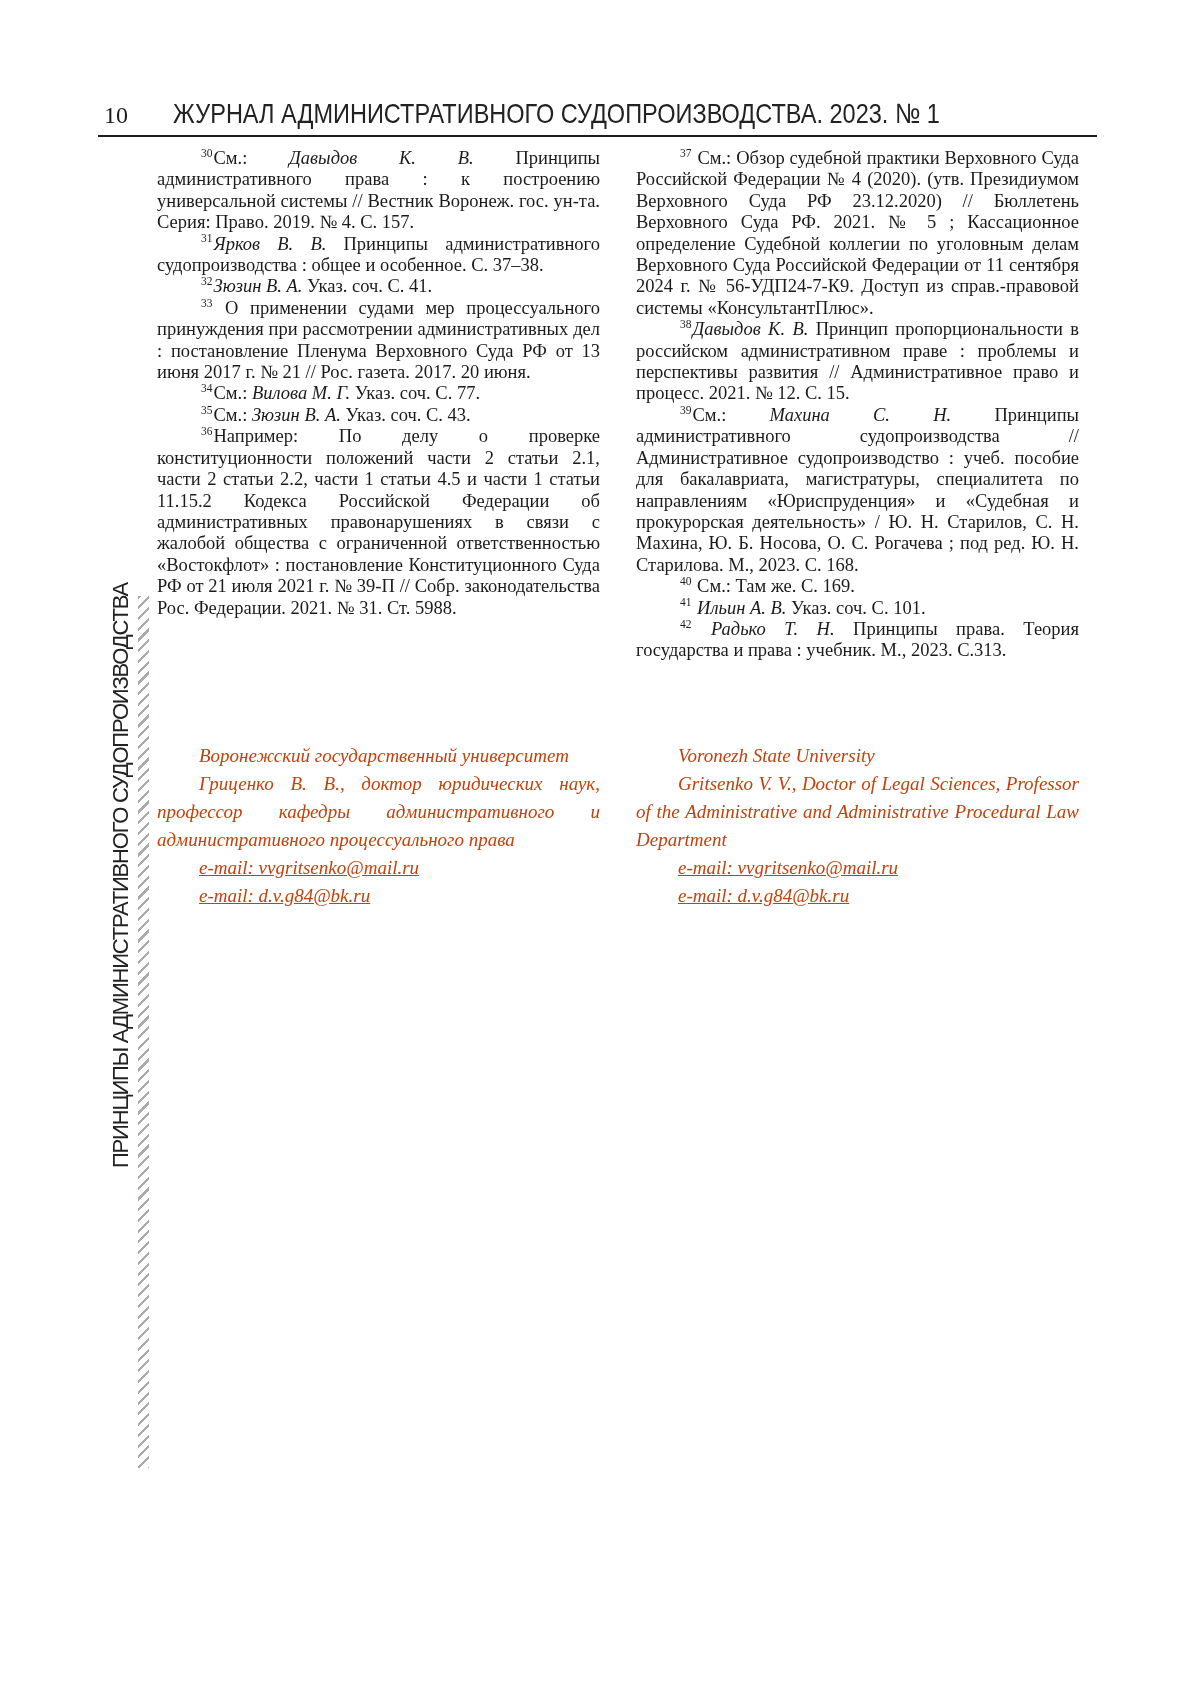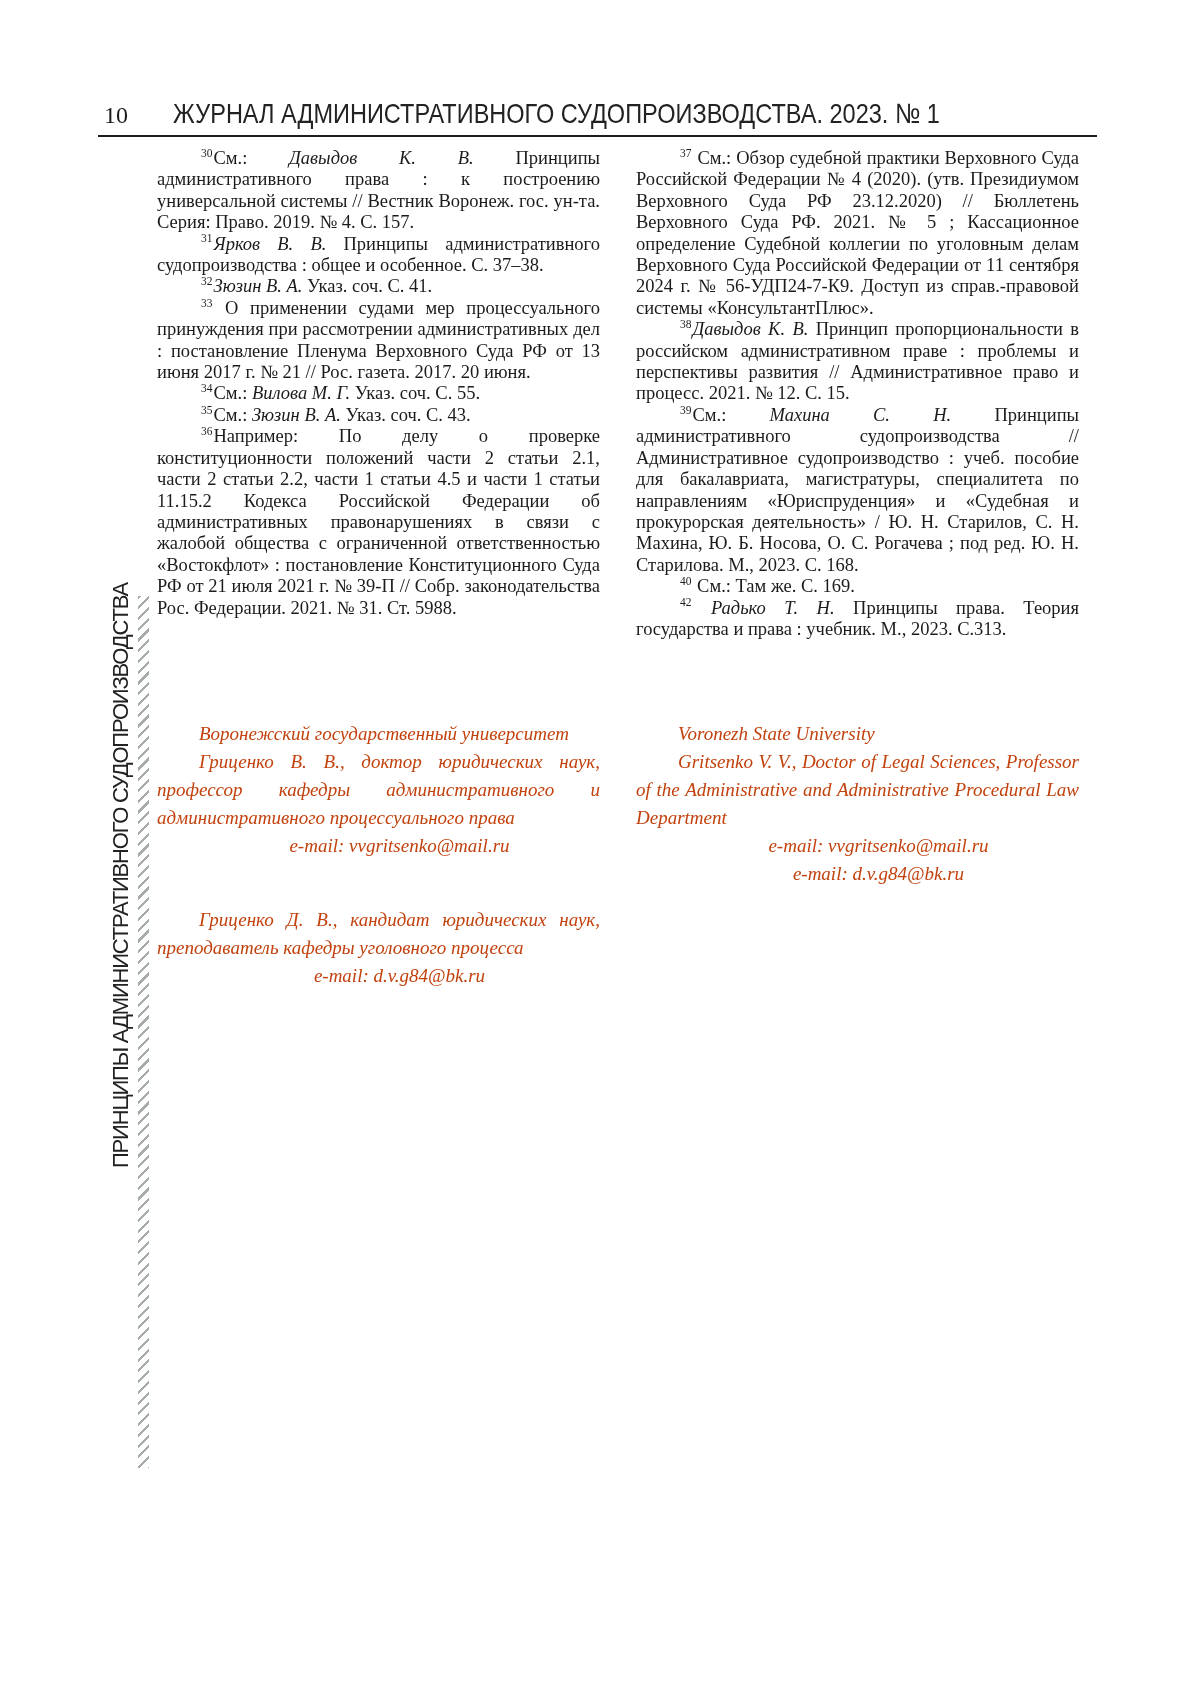--- a/index.html
+++ b/index.html
@@ -56,21 +56,21 @@
   }
   .fn em{font-style:italic;}
   .fn sup{font-size:0.62em;vertical-align:super;line-height:0;margin-right:1px;}
 
   
   .affil{margin-top:80px;}
   .affil p{
     margin:0;text-indent:42px;text-align:justify;
     font-style:italic;font-size:19px;line-height:28px;color:#c2410c;
   }
-  .affil p.email{text-align:center;}
+  .affil p.email{text-align:left;text-decoration:underline;}
   .affil p.gap2{margin-top:46px;}
 </style>
 </head>
 <body>
 
 <div class="page">
 
   <header class="page-header">
     <div class="page-num">10</div>
     <div class="title-wrap">
@@ -83,36 +83,36 @@
     <span class="sidebar-inner">ПРИНЦИПЫ АДМИНИСТРАТИВНОГО СУДОПРОИЗВОДСТВА</span>
   </div>
   <div class="hatch"></div>
 
   <main class="columns">
     <div class="col">
         <p class="fn"><sup>30</sup><span>См.: </span><em>Давыдов К. В.</em><span> Принципы административного права : к построению универсальной системы // Вестник Воронеж. гос. ун-та. Серия: Право. 2019. № 4. С. 157.</span></p>
         <p class="fn"><sup>31</sup><em>Ярков В. В.</em><span> Принципы административного судопроизводства : общее и особенное. С. 37–38.</span></p>
         <p class="fn"><sup>32</sup><em>Зюзин В. А.</em><span> Указ. соч. С. 41.</span></p>
         <p class="fn"><sup>33</sup><span> О применении судами мер процессуального принуждения при рассмотрении административных дел : постановление Пленума Верховного Суда РФ от 13 июня 2017 г. № 21 // Рос. газета. 2017. 20 июня.</span></p>
-        <p class="fn"><sup>34</sup><span>См.: </span><em>Вилова М. Г.</em><span> Указ. соч. С. 55.</span></p>
+        <p class="fn"><sup>34</sup><span>См.: </span><em>Вилова М. Г.</em><span> Указ. соч. С. 77.</span></p>
         <p class="fn"><sup>35</sup><span>См.: </span><em>Зюзин В. А.</em><span> Указ. соч. С. 43.</span></p>
         <p class="fn"><sup>36</sup><span>Например: По делу о проверке конституционности положений части 2 статьи 2.1, части 2 статьи 2.2, части 1 статьи 4.5 и части 1 статьи 11.15.2 Кодекса Российской Федерации об административных правонарушениях в связи с жалобой общества с ограниченной ответственностью «Востокфлот» : постановление Конституционного Суда РФ от 21 июля 2021 г. № 39-П // Собр. законодательства Рос. Федерации. 2021. № 31. Ст. 5988.</span></p>
       </div>
     <div class="col">
         <p class="fn"><sup>37</sup><span> См.: Обзор судебной практики Верховного Суда Российской Федерации № 4 (2020). (утв. Президиумом Верховного Суда РФ 23.12.2020) // Бюллетень Верховного Суда РФ. 2021. № 5 ; Кассационное определение Судебной коллегии по уголовным делам Верховного Суда Российской Федерации от 11 сентября 2024 г. № 56-УДП24-7-К9. Доступ из справ.-правовой системы «КонсультантПлюс».</span></p>
         <p class="fn"><sup>38</sup><em>Давыдов К. В.</em><span> Принцип пропорциональности в российском административном праве : проблемы и перспективы развития // Административное право и процесс. 2021. № 12. С. 15.</span></p>
         <p class="fn"><sup>39</sup><span>См.: </span><em>Махина С. Н.</em><span> Принципы административного судопроизводства // Административное судопроизводство : учеб. пособие для бакалавриата, магистратуры, специалитета по направлениям «Юриспруденция» и «Судебная и прокурорская деятельность» / Ю. Н. Старилов, С. Н. Махина, Ю. Б. Носова, О. С. Рогачева ; под ред. Ю. Н. Старилова. М., 2023. С. 168.</span></p>
         <p class="fn"><sup>40</sup><span> См.: Там же. С. 169.</span></p>
+        <p class="fn"><sup>41</sup><span> </span><em>Ильин А. В.</em><span> Указ. соч. С. 101.</span></p>
         <p class="fn"><sup>42</sup><span> </span><em>Радько Т. Н.</em><span> Принципы права. Теория государства и права : учебник. М., 2023. С.313.</span></p>
       </div>
     <div class="affil">
         <p class="u">Воронежский государственный университет</p>
         <p class="author">Гриценко В. В., доктор юридических наук, профессор кафедры административного и административного процессуального права</p>
         <p class="email">e-mail: vvgritsenko@mail.ru</p>
-        <p class="author gap2">Гриценко Д. В., кандидат юридических наук, преподаватель кафедры уголовного процесса</p>
         <p class="email">e-mail: d.v.g84@bk.ru</p>
       </div>
     <div class="affil affil-en">
         <p class="u">Voronezh State University</p>
         <p class="author">Gritsenko V. V., Doctor of Legal Sciences, Professor of the Administrative and Administrative Procedural Law Department</p>
         <p class="email">e-mail: vvgritsenko@mail.ru</p>
         <p class="email">e-mail: d.v.g84@bk.ru</p>
       </div>
   </main>
 

